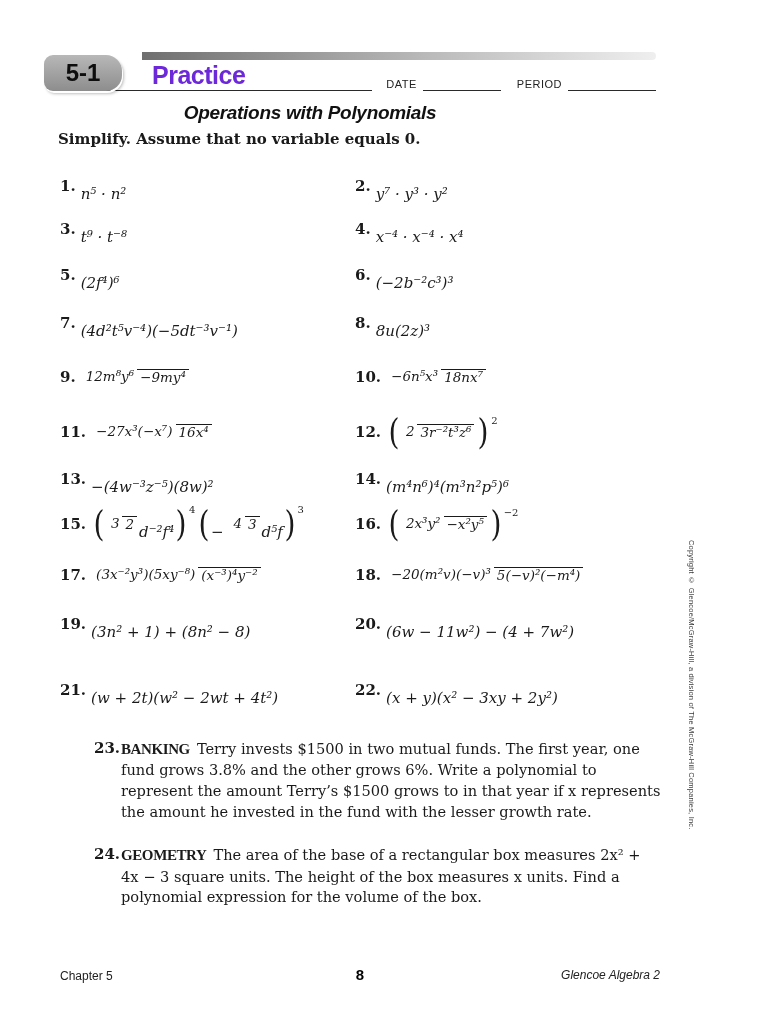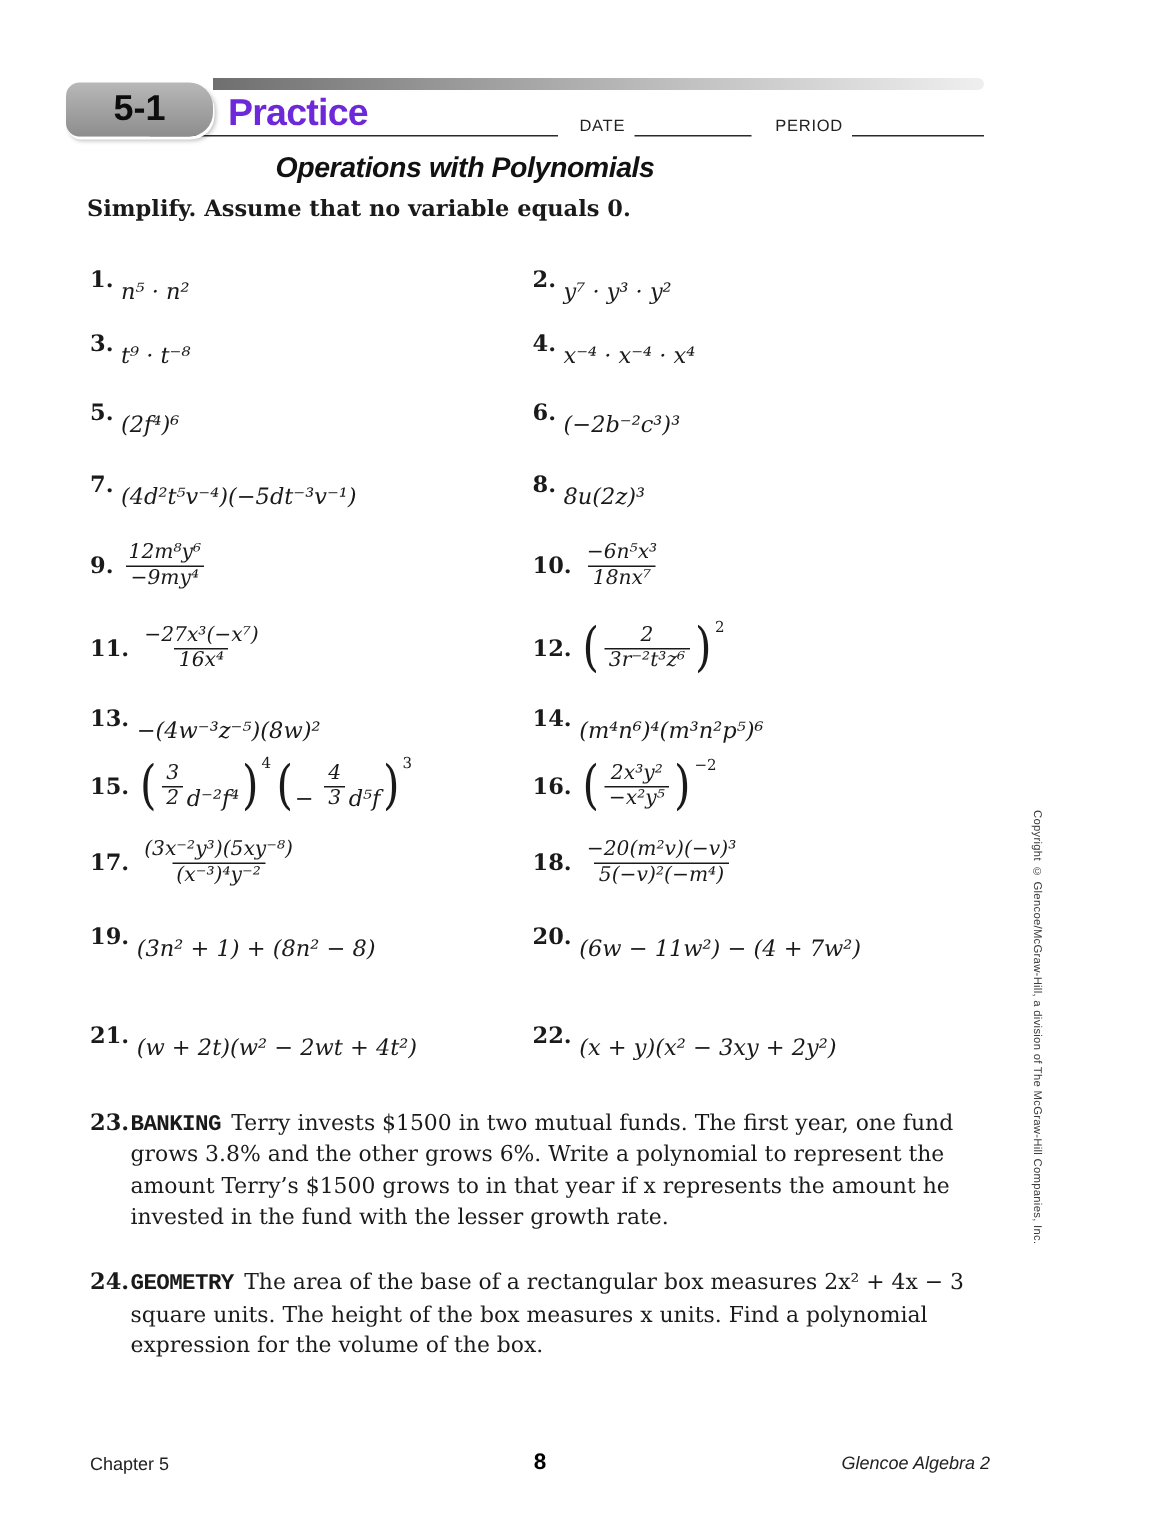--- a/index.html
+++ b/index.html
@@ -11,55 +11,55 @@
            font-family:"Liberation Sans",sans-serif;font-size:11px;letter-spacing:.5px;color:#222;margin-top:48px;}
   .hlabel{margin-right:6px;padding-bottom:1px;}
   .uline{border-bottom:1.4px solid #2a2a2a;height:12px;}
   .l-name{flex:1;margin-right:14px;}
   .l-date{width:78px;margin-right:16px;}
   .l-period{width:88px;}
 
   
   .swoosh{position:absolute;left:142px;top:52px;width:514px;height:8px;
           background:linear-gradient(to right,#6f6f6f,#b9b9b9 55%,#efefef);border-radius:0 4px 4px 0;}
-  .badge{position:absolute;left:44px;top:55px;width:98px;height:36px;
+  .badge{position:absolute;left:44px;top:55px;width:78px;height:36px;
          background:linear-gradient(#b8b8b8,#8d8d8d);border-radius:9px 16px 16px 9px;
          display:flex;align-items:center;justify-content:center;
          font-family:"Liberation Sans",sans-serif;font-weight:bold;font-size:24px;color:#0d0d0d;
          box-shadow:1px 2px 0 #ffffff,2px 3px 3px rgba(0,0,0,.25);}
   .practice{position:absolute;left:152px;top:61px;font-family:"Liberation Sans",sans-serif;
             font-weight:bold;font-size:25px;color:#6d28d9;letter-spacing:-.5px;}
   .subtitle{position:absolute;left:60px;top:102px;width:500px;text-align:center;
             font-family:"Liberation Sans",sans-serif;font-style:italic;font-weight:bold;
             font-size:19px;color:#111;letter-spacing:-.3px;}
   .instructions{position:absolute;left:58px;top:130px;font-weight:bold;font-size:15px;}
 
   
   #problems{position:absolute;left:60px;top:166px;width:600px;display:grid;
             grid-template-columns:295px 1fr;
             grid-template-rows:40px 46px 46px 50px 58px 52px 42px 48px 54px 44px 88px;
             align-items:center;}
   .pcell{display:flex;align-items:center;}
   .pnum{font-weight:bold;font-size:15px;margin-right:5px;white-space:pre;}
   .expr{display:inline-flex;align-items:center;font-style:italic;font-size:15px;}
   .mtxt{white-space:pre;margin-top:16px;}
-  .frac{display:inline-flex;flex-direction:column;align-items:center;
+  .frac{display:inline-flex;flex-direction:row;align-items:center;
         font-size:13.5px;line-height:1.18;margin:0 2px;}
   .frac .num,.frac .den{padding:0 3px;white-space:pre;}
   .frac .den{border-top:1.3px solid #1a1a1a;text-align:right;}
   .mgroup{display:inline-flex;align-items:center;margin:0 1px;}
   .bigp{font-style:normal;font-size:235%;font-weight:300;line-height:.82;transform:scaleX(.8);}
   .gsup{font-style:normal;font-size:10px;align-self:flex-start;margin:-3px 0 0 1px;white-space:pre;}
 
   
   #wordproblems{position:absolute;left:60px;top:739px;width:602px;}
   .wp{display:flex;margin-bottom:23px;}
-  .wpnum{width:27px;flex:none;font-weight:bold;font-size:15px;}
+  .wpnum{width:27px;flex:none;font-weight:bold;font-size:15px;margin-left:34px;}
   .wpbody{flex:1;font-size:14.6px;line-height:1.42;}
-  .wptag{font-family:Liberation Mono, monospace;font-weight:bold;font-size:15px;
+  .wptag{font-family:Liberation Serif, serif;font-weight:bold;font-size:15px;
          letter-spacing:-.4px;margin-right:7px;}
 
   
   .copyright{position:absolute;left:687px;top:540px;height:360px;
              writing-mode:vertical-rl;font-family:"Liberation Sans",sans-serif;
              font-size:7.5px;letter-spacing:.2px;color:#3a3a3a;white-space:nowrap;}
 
   
   .footer{position:absolute;left:60px;top:966px;width:600px;
           font-family:"Liberation Sans",sans-serif;font-size:12px;color:#222;}

